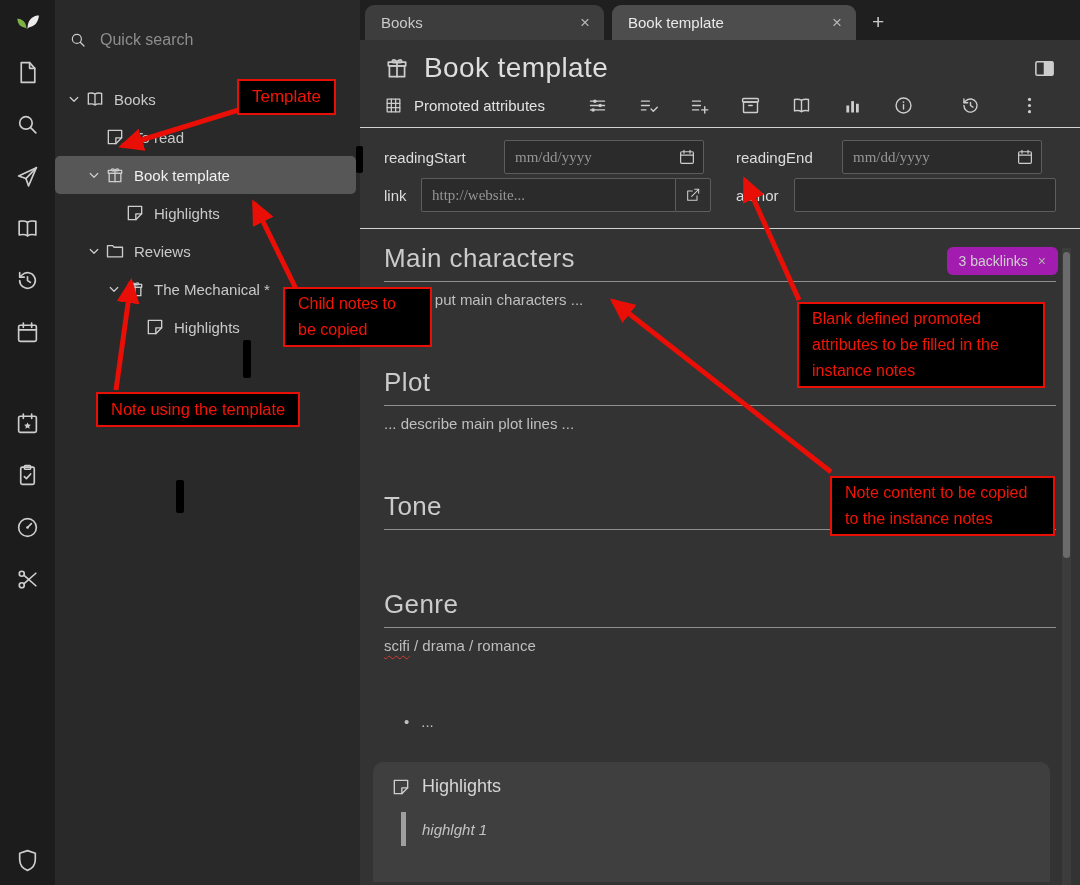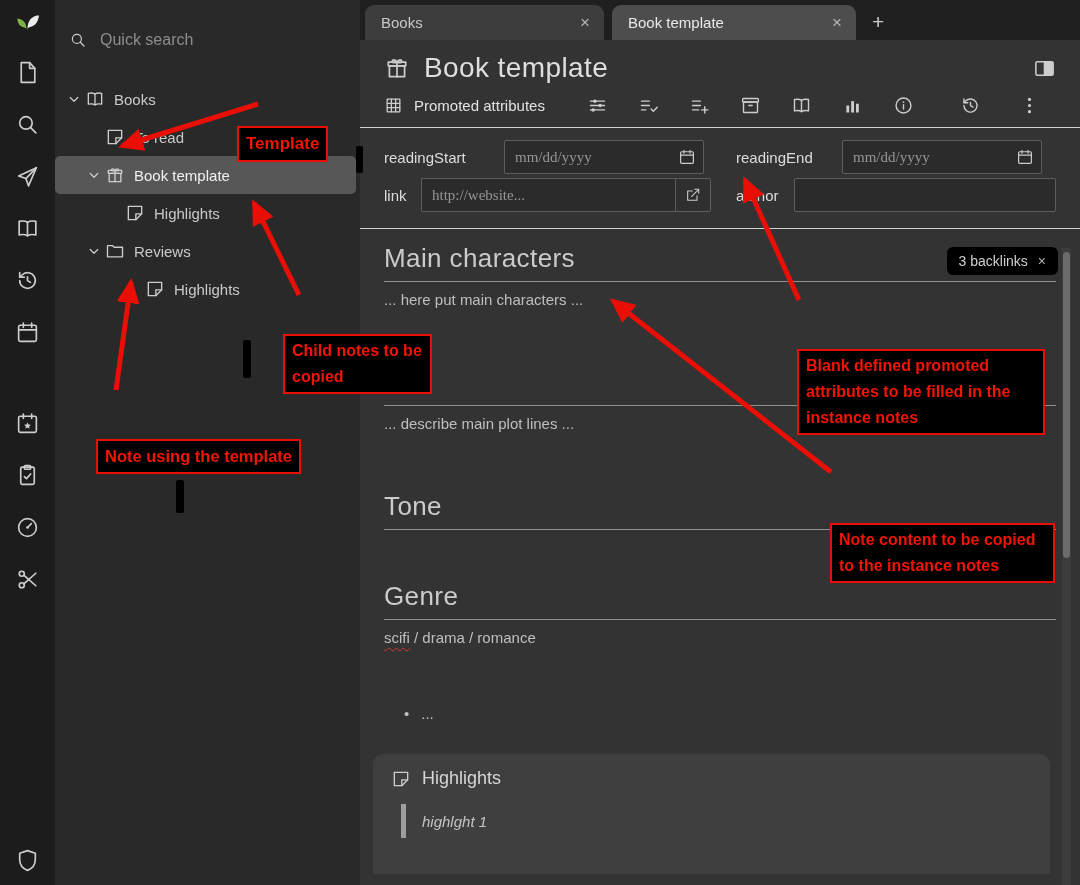--- a/index.html
+++ b/index.html
@@ -71,43 +71,43 @@
   .lopen{width:36px;height:34px;background:#2f2f2f;border:1px solid #5d5d5d;
     display:flex;align-items:center;justify-content:center;box-sizing:border-box;border-radius:0 2px 2px 0;}
   .lopen svg{width:16px;height:16px;}
   .inp-author{width:262px;}
 
   
   .content{padding:10px 24px 0;position:relative;flex:1;min-height:0;}
   .sec h2{font-size:26px;font-weight:400;color:#cbcbcb;letter-spacing:.4px;margin:0;
     padding-bottom:7px;border-bottom:1px solid #8f8f8f;}
   .sec .body{font-size:15px;color:#bfbfbf;margin-top:9px;min-height:18px;}
-  .s0{margin-top:4px;} .s1{margin-top:58px;} .s2{margin-top:58px;} .s3{margin-top:24px;} .s4{margin-top:58px;}
+  .s0{margin-top:4px;} .s1{margin-top:58px;} .s2{margin-top:58px;} .s3{margin-top:32px;} .s4{margin-top:58px;}
   .misspell{text-decoration:underline wavy #d23c36;text-decoration-thickness:1px;text-underline-offset:4px;}
   .bullet{display:flex;gap:12px;margin:10px 0 0 20px;font-size:15px;color:#bfbfbf;}
-  .badge{position:absolute;top:18px;right:22px;background:#000000;color:#cfcfcf;
+  .badge{position:absolute;top:18px;right:22px;background:#a21caf;color:#cfcfcf;
     border-radius:6px;padding:6px 12px;font-size:14px;display:flex;gap:10px;align-items:flex-end;}
   .badge .bclose{color:#b3b3b3;}
 
   .card{margin:32px 6px 0 -11px;background:#3f3f3f;border-radius:10px 10px 0 0;
     padding:14px 18px 0;height:120px;box-sizing:border-box;}
   .cardhead{display:flex;align-items:center;gap:11px;font-size:18px;color:#d6d6d6;}
   .cardhead svg{width:20px;height:20px;}
   .quote{margin:15px 0 0 10px;border-left:5px solid #9f9f9f;padding-left:16px;
     font-style:italic;font-size:15px;color:#c3c3c3;height:34px;display:flex;align-items:center;}
 
   
   .sbar{position:absolute;left:1062px;top:248px;width:9px;height:637px;background:#3c3c3c;z-index:30;}
   .sthumb{position:absolute;left:1px;top:4px;width:7px;height:306px;background:#6b6b6b;border-radius:4px;}
 
   
   .overlay{position:absolute;inset:0;pointer-events:none;z-index:40;}
   .overlay svg.arrows{position:absolute;inset:0;}
   .ann{position:absolute;background:#000;border:2px solid #e90f06;color:#f21505;
-    font-weight:bold;font-size:16px;line-height:1.62;padding:2px 7px;box-sizing:border-box;margin-top:47px;}
+    font-weight:normal;font-size:16px;line-height:1.62;padding:2px 13px;box-sizing:border-box;}
   .a0{left:237px;top:79px;white-space:nowrap;font-size:17px;}
   .a1{left:283px;top:287px;width:149px;}
   .a2{left:96px;top:392px;white-space:nowrap;font-size:16.5px;}
   .a3{left:797px;top:302px;width:248px;}
   .a4{left:830px;top:476px;width:225px;}
   .mark{position:absolute;background:#000;border-radius:2px;}
   .m0{left:356px;top:146px;width:7px;height:27px;}
   .m1{left:243px;top:340px;width:8px;height:38px;}
   .m2{left:176px;top:480px;width:8px;height:33px;}
 </style>
@@ -265,20 +265,36 @@
             </svg>
           </span>
         <span class="ti">
             <svg viewBox="0 0 24 24" class="ic">
               <path d="M3 5.5h6l2 2h10V19H3z"></path>
             </svg>
           </span>
         <span class="tl">Reviews</span>
       </div>
 
+      <div class="trow lvl2">
+        <span class="tw">
+            <svg viewBox="0 0 24 24" class="ic">
+              <path d="M7 10l5 5 5-5"></path>
+            </svg>
+          </span>
+        <span class="ti">
+            <svg viewBox="0 0 24 24" class="ic">
+              <path d="M5 10h14v10H5z"></path>
+              <path d="M4 6.5h16V10H4z"></path>
+              <path d="M12 6.5V20"></path>
+              <path d="M12 6.5C10.5 3.8 7.2 4.2 7.7 6s2.8 1 4.3.5zm0 0c1.5-2.7 4.8-2.3 4.3-.5s-2.8 1-4.3.5z"></path>
+            </svg>
+          </span>
+        <span class="tl">The Mechanical *</span>
+      </div>
 
       <div class="trow lvl3 noexp">
         <span class="ti">
             <svg viewBox="0 0 24 24" class="ic">
               <path d="M4 4h16v9l-7 7H4z"></path>
               <path d="M20 13h-7v7"></path>
             </svg>
           </span>
         <span class="tl">Highlights</span>
       </div>

